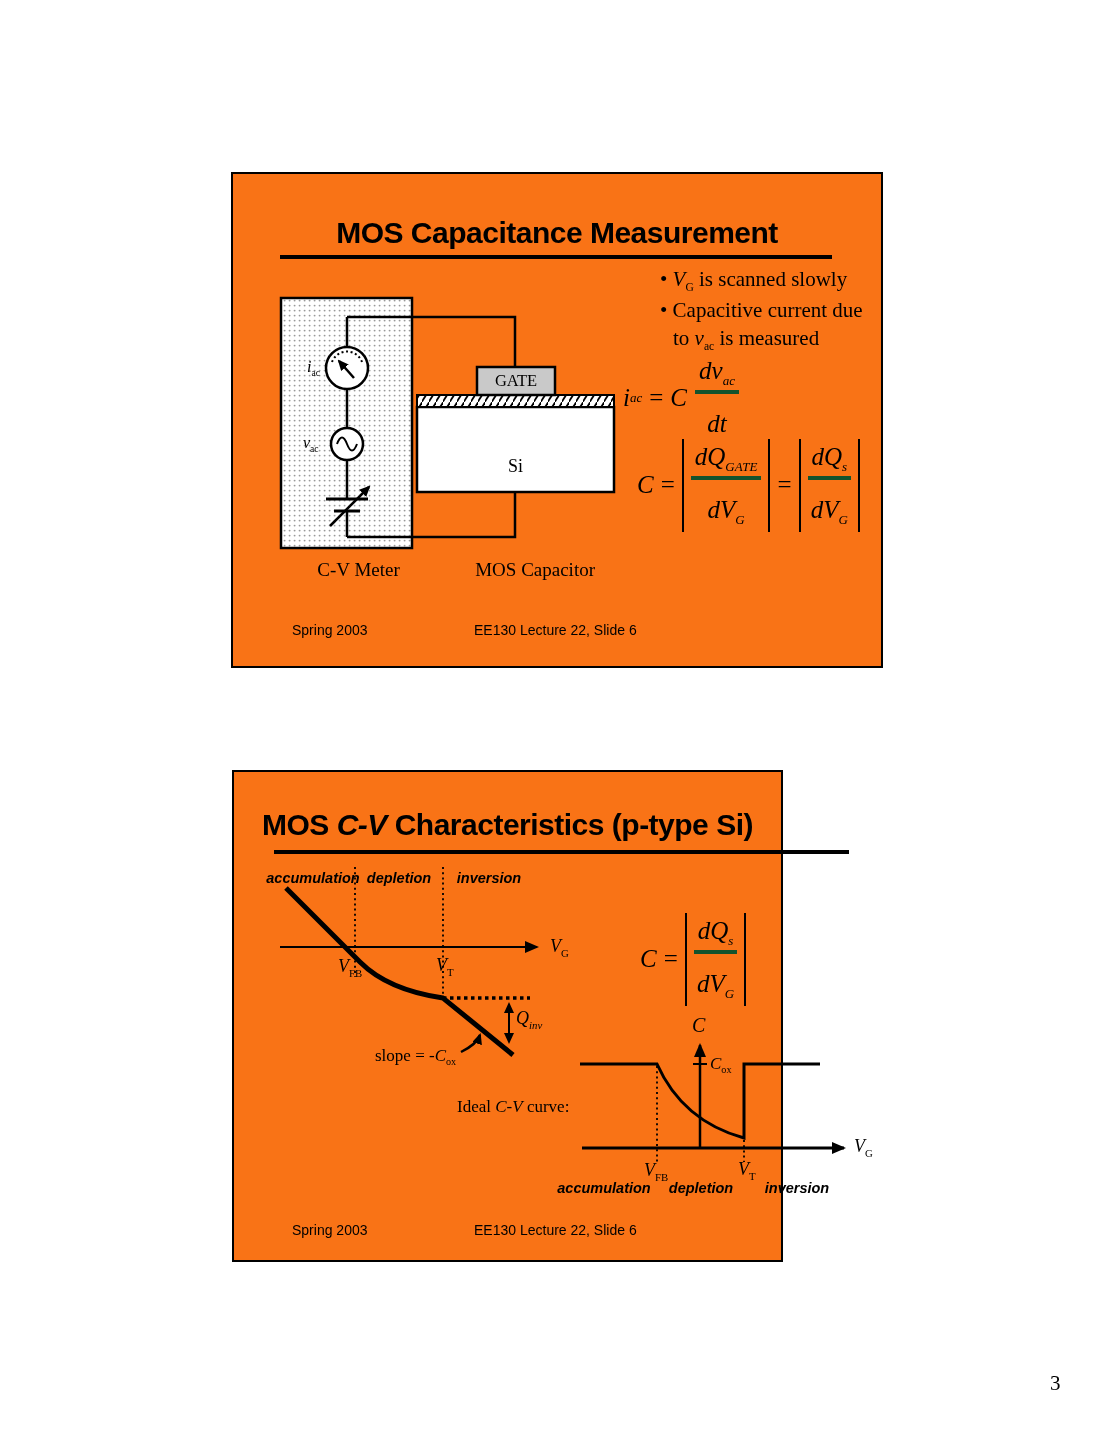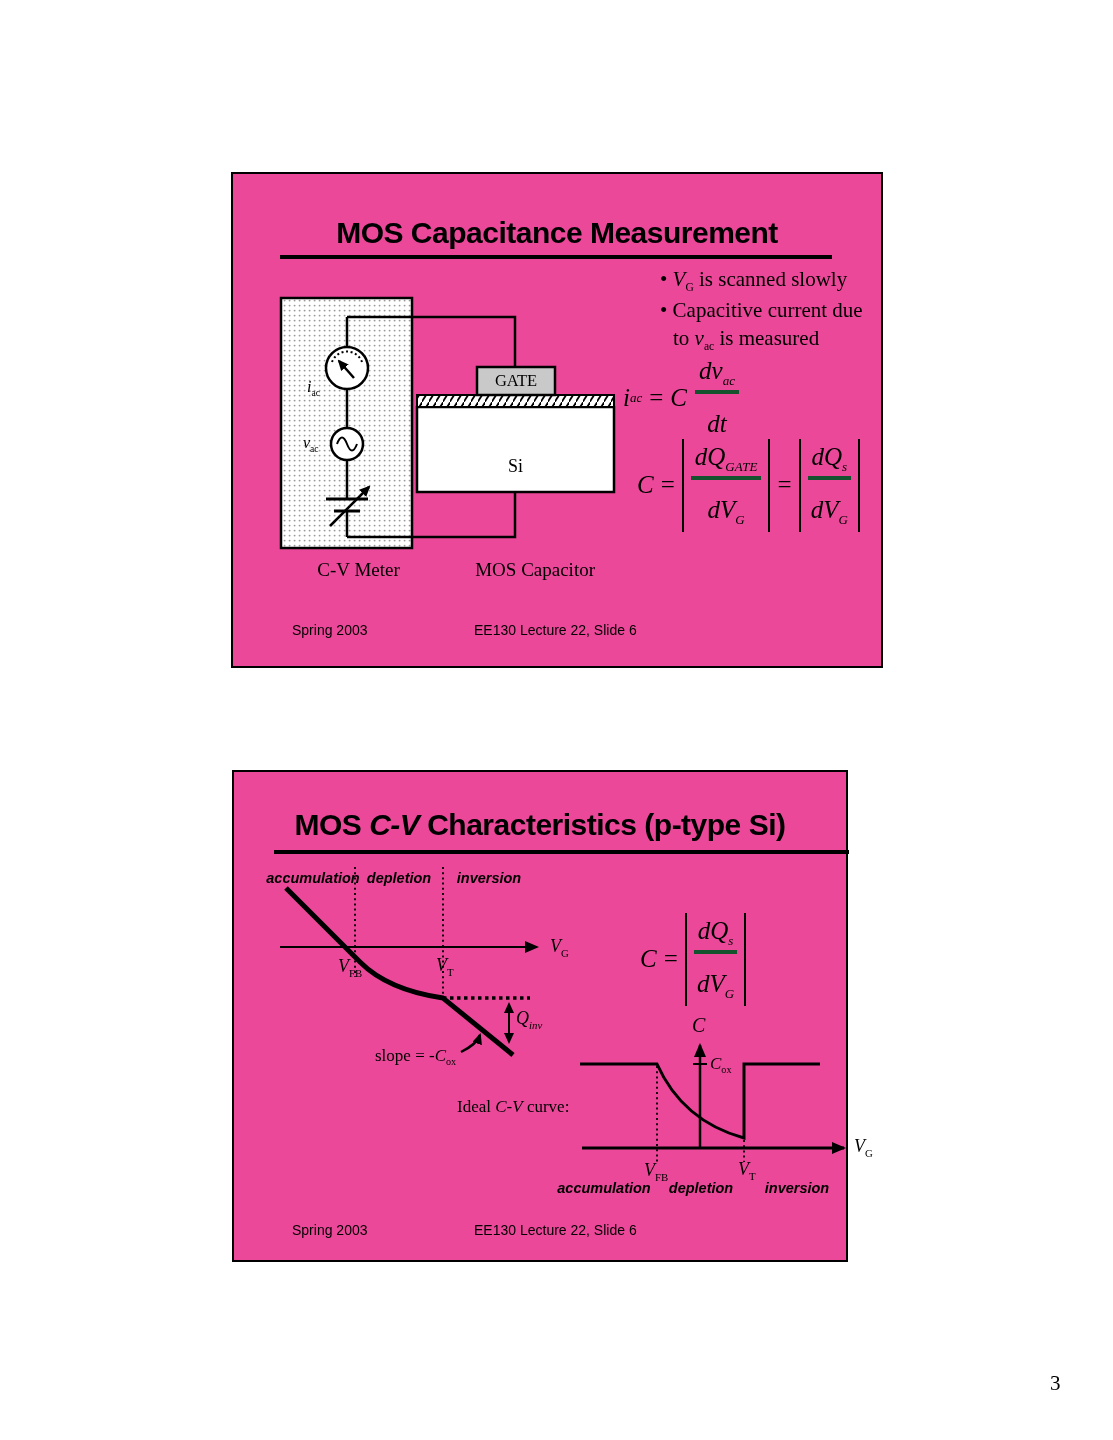--- a/index.html
+++ b/index.html
@@ -1,20 +1,20 @@
 <!DOCTYPE html>
 <html><head>
 <meta charset="utf-8">
 <style>
   html,body{margin:0;padding:0;background:#ffffff;}
   #page{position:relative;width:1113px;height:1440px;background:#ffffff;overflow:hidden;
         font-family:"Liberation Serif",serif;color:#000;}
-  .slide{position:absolute;border:2.5px solid #000;background:#ec4899;box-sizing:border-box;}
+  .slide{position:absolute;border:2.5px solid #000;background:#f97316;box-sizing:border-box;}
   #slide5{left:231px;top:172px;width:652px;height:496px;}
-  #slide6{left:232px;top:770px;width:616px;height:492px;}
+  #slide6{left:232px;top:770px;width:551px;height:492px;}
   .slide-title{position:absolute;left:0;right:0;text-align:center;
                font-family:"Liberation Sans",sans-serif;font-weight:bold;font-size:30px;
                letter-spacing:-0.5px;white-space:nowrap;}
   .rule{position:absolute;height:4px;background:#000;}
   .diagram{position:absolute;left:0;top:0;}
   
   .bullet-line{position:absolute;font-size:21px;white-space:nowrap;margin-left:36px;}
   .bullet-line sub{font-size:0.55em;}
   .it{font-style:italic;}
   
@@ -81,21 +81,21 @@
 
       <line x1="93" y1="325" x2="135" y2="325" stroke="#000" stroke-width="3"></line>
       <line x1="101" y1="337" x2="127" y2="337" stroke="#000" stroke-width="3"></line>
       <line x1="97" y1="352" x2="136" y2="313" stroke="#000" stroke-width="2.5" marker-end="url(#ahS)"></line>
 
       <rect x="184" y="233" width="197" height="85" fill="#ffffff" stroke="#000" stroke-width="2.5"></rect>
       <rect x="184" y="221" width="197" height="12" fill="url(#hatch)" stroke="#000" stroke-width="2"></rect>
       <rect x="244" y="193" width="78" height="28" fill="#c9c9c9" stroke="#000" stroke-width="2.5"></rect>
     </svg>
 
-    <div class="clbl" style="left:74px;top:184px;margin-top:20px;"><span class="it">i</span><sub>ac</sub></div>
+    <div class="clbl" style="left:74px;top:184px;"><span class="it">i</span><sub>ac</sub></div>
     <div class="clbl" style="left:70px;top:260px;"><span class="it">v</span><sub>ac</sub></div>
     <div class="clbl" style="left:244px;top:197px;width:78px;text-align:center;font-size:16.5px;"><span>GATE</span></div>
     <div class="clbl" style="left:184px;top:282px;width:197px;text-align:center;font-size:18px;"><span>Si</span></div>
     <div class="caption" style="left:58px;top:385px;width:135px;">C-V Meter</div>
     <div class="caption" style="left:227px;top:385px;width:135px;text-align:right;">MOS Capacitor</div>
 
     <div class="bullet-line" style="left:391px;top:93px;">
       <span>•</span> <span class="it">V</span><sub>G</sub><span> is scanned slowly</span>
     </div>
     <div class="bullet-line" style="left:391px;top:124px;font-family:Liberation Serif, serif;">

